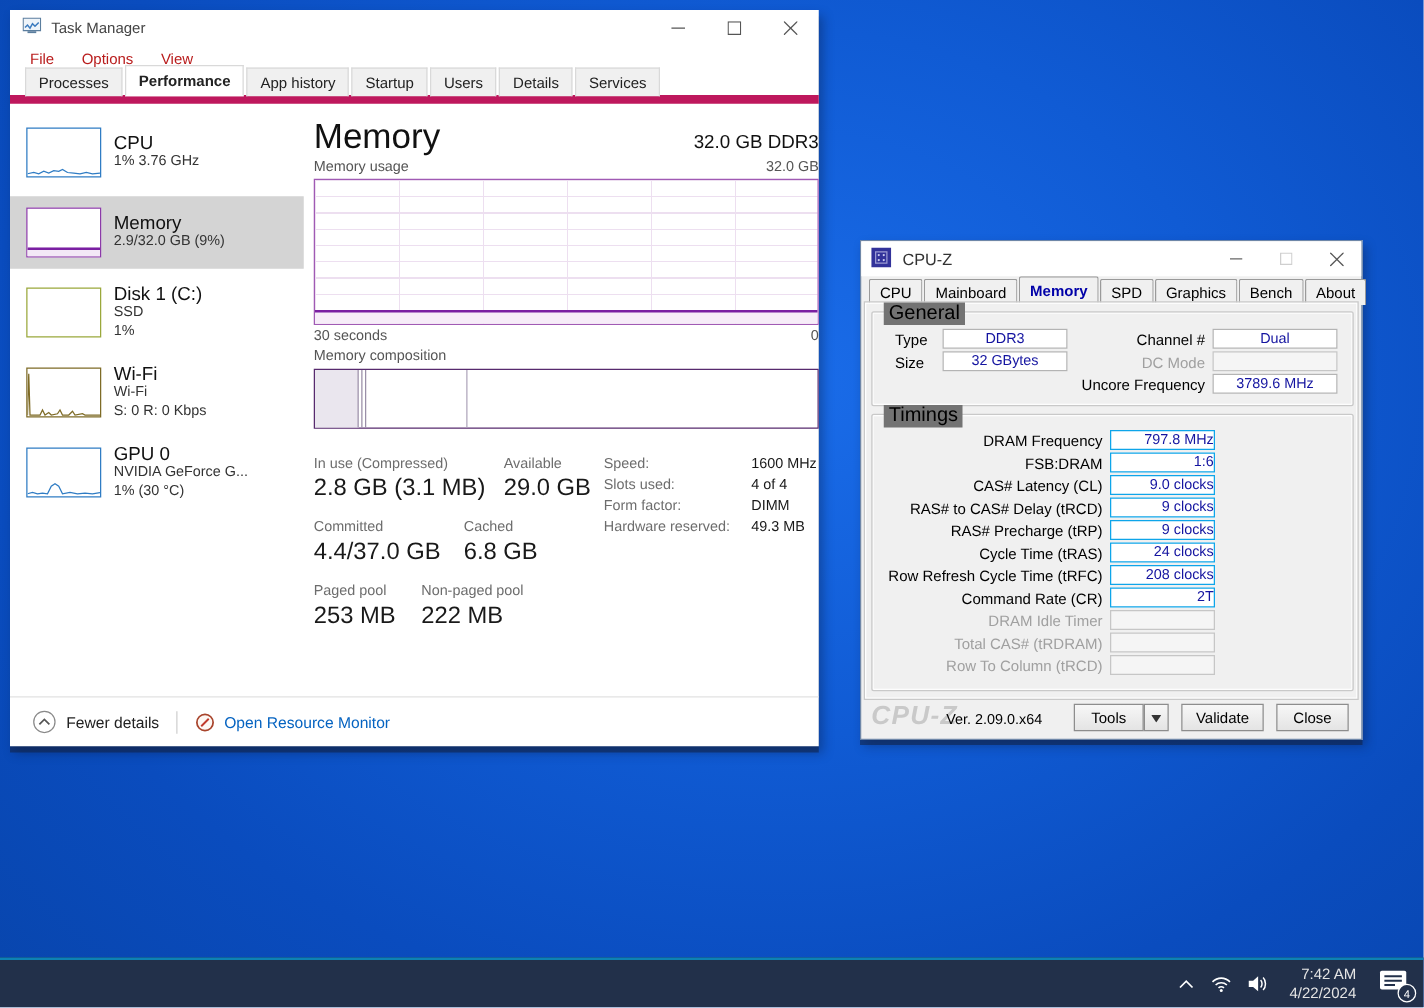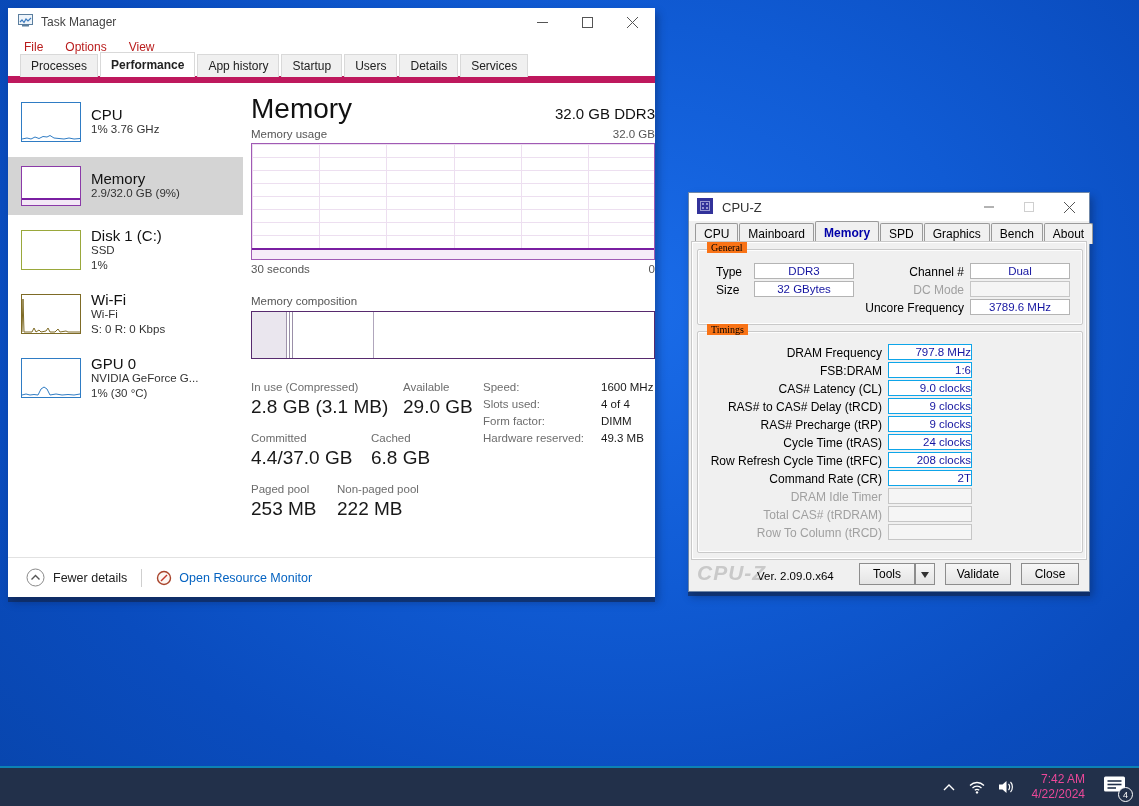--- a/index.html
+++ b/index.html
@@ -45,21 +45,21 @@
   .mem-cap { font-size:15px; color:#111; padding-bottom:3px; }
   .usage-row, .time-row { width:404px; display:flex; justify-content:space-between; color:#555; font-size:11.5px; margin-top:3px; }
   .mem-graph {
     width:404px; height:117px; margin-top:3px; position:relative; background:#fff;
     border:1px solid #a05ab4;
     background-image:
       repeating-linear-gradient(to bottom, #eddff0 0 1px, transparent 1px 13px),
       repeating-linear-gradient(to right, #eddff0 0 1px, transparent 1px 67.2px);
   }
   .mem-fill { position:absolute; left:0; right:0; bottom:0; height:11px; background:#f6ecf8; border-top:2px solid #7a1fa2; }
-  .comp-label { width:404px; color:#555; font-size:11.5px; margin-top:20px; }
+  .comp-label { width:404px; color:#555; font-size:11.5px; margin-top:4px; }
   .comp-bar { width:404px; height:48px; margin-top:4px; border:1px solid #572a6e; position:relative; background:#fff; }
   .seg-inuse { position:absolute; left:0; top:0; bottom:0; width:35px; background:#eae6ee; border-right:1px solid #9f93ab; }
   .seg-mod { position:absolute; left:37px; top:0; bottom:0; width:4px; border-left:1px solid #9a8fa8; border-right:1px solid #9a8fa8; }
   .seg-standby-line { position:absolute; left:121px; top:0; bottom:0; width:1px; background:#b0a6bc; }
 
   .stats { margin-top:22px; position:relative; width:404px; }
   .stat-row { display:flex; }
   .stat-cell .lbl { color:#6d6d6d; font-size:11.5px; }
   .stat-cell .val { color:#191919; font-size:19px; margin:3px 0 14px; }
   .w1 { width:152px; } .w2 { width:120px; } .w3 { width:86px; }
@@ -81,21 +81,21 @@
     font-size:12px;
   }
   .cz-titlebar { height:28px; background:#fff; display:flex; align-items:center; padding-left:8px; }
   .cz-title { color:#333; margin-left:9px; font-size:13px; flex:1; }
   .cz-win-btn { width:40px; height:28px; display:flex; align-items:center; justify-content:center; }
   .cz-tabs { display:flex; padding:2px 4px 0 6px; }
   .cz-tab { padding:3px 8px; border:1px solid #9a9a9a; border-bottom:none; border-radius:2px 2px 0 0; margin-right:1px; background:#f0f0f0; color:#000; font-size:12px; }
   .cz-tab.selected { color:#0000a8; font-weight:bold; padding-top:4px; margin-top:-2px; background:#f0f0f0; }
   .cz-content { position:absolute; left:3px; right:3px; top:49px; height:317px; border:1px solid #fff; outline:1px solid #c9c9c9; background:#f0f0f0; }
   .cz-group { position:absolute; left:4px; width:386px; border:1px solid #c9c9c9; box-shadow:inset 0 0 0 1px #fdfdfd; border-radius:2px; }
-  .cz-legend { position:absolute; top:-8px; left:9px; background:#f97316; padding:0 4px; font-size:10px; color:#000;font-family:Liberation Serif, serif; }
+  .cz-legend { position:absolute; top:-8px; left:9px; background:#737373; padding:0 4px; font-size:16px; color:#000; }
   .cz-general { top:6px; height:76px; }
   .cz-timings { top:88px; height:222px; }
   .cz-grow { position:absolute; height:17px; left:0; right:0; }
   .g-label1 { position:absolute; left:18px; top:2px; }
   .g-box { position:absolute; top:0; height:16px; background:#fff; border:1px solid #b4b4b4; color:#1414a0; text-align:center; font-size:11.5px; line-height:14px; }
   .g-box1 { left:56px; width:100px; }
   .g-label2 { position:absolute; left:146px; width:120px; top:2px; text-align:right; }
   .g-box2 { left:272px; width:100px; }
   .dim { color:#a0a0a0; }
   .g-box.empty { background:#f5f5f5; border-color:#c6c6c6; }
@@ -112,21 +112,21 @@
   .btn-validate { left:256px; width:66px; }
   .btn-close { right:10px; width:58px; }
 
   
   .taskbar {
     position:absolute; left:0; right:0; bottom:0; height:40px;
     background:#22304a; border-top:2px solid #0d82b4; display:flex; align-items:center; justify-content:flex-end;
     padding-right:10px; gap:12px;
   }
   .tray-icon { display:flex; align-items:center; justify-content:center; }
-  .clock { color:#ec4899; font-size:12px; text-align:right; line-height:15px; margin-left:4px; }
+  .clock { color:#e5e5e5; font-size:12px; text-align:right; line-height:15px; margin-left:4px; }
   .notif { position:relative; width:26px; height:24px; margin-left:6px; }
   .notif-badge {
     position:absolute; right:-4px; bottom:-3px; width:15px; height:15px; border-radius:50%;
     background:#22304a; border:1px solid #fff; color:#fff; font-size:9px;
     display:flex; align-items:center; justify-content:center;
   }
 </style>
 </head>
 <body>
 

